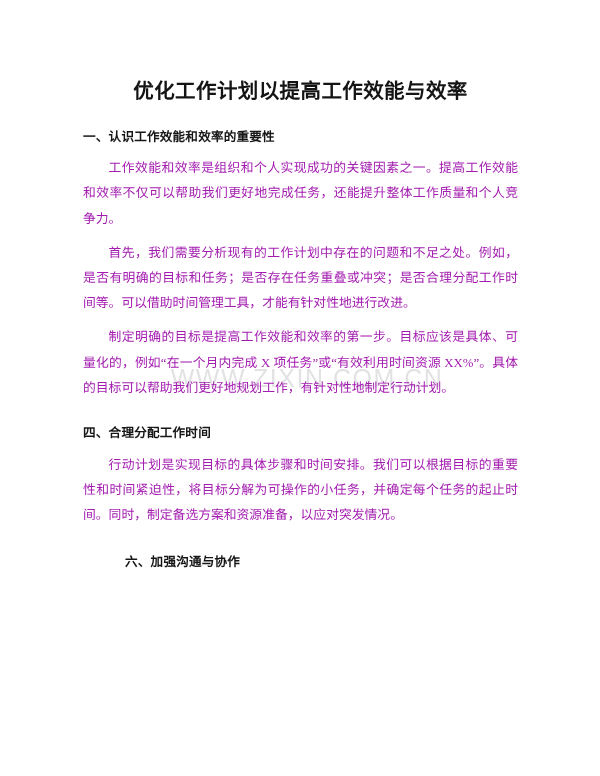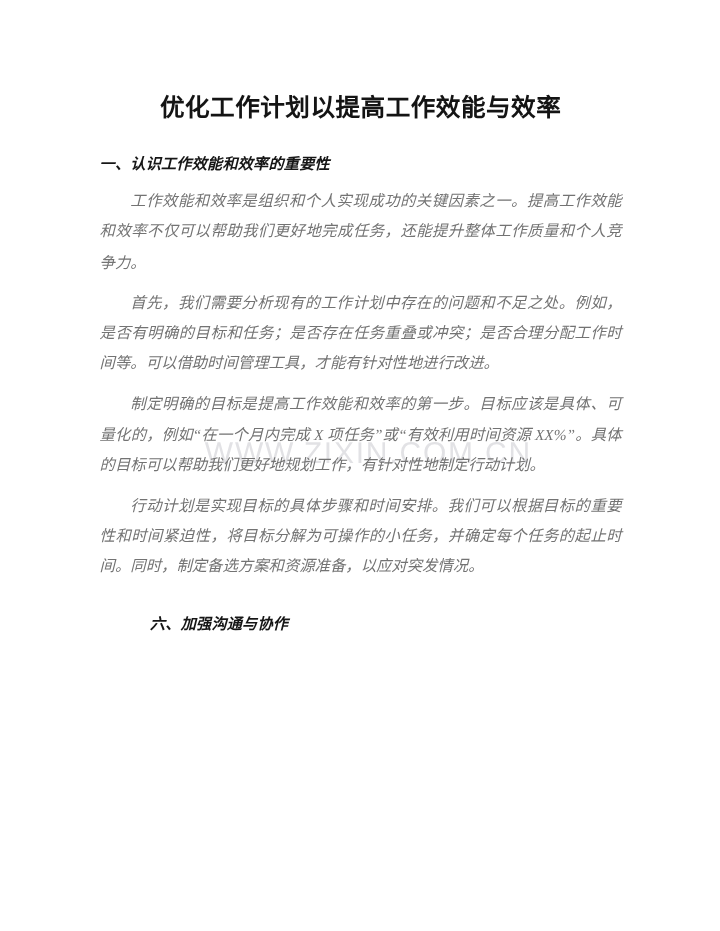--- a/index.html
+++ b/index.html
@@ -59,21 +59,20 @@
     font-family: "Liberation Sans", "DejaVu Sans", sans-serif;
     font-weight: 700;
     font-size: 20.5px;
     line-height: 1.3;
     letter-spacing: 0.4px;
     color: #141414;
   }
 
   .section {
     margin: 0;
-    font-style: italic;
   }
 
   .section-heading {
     margin: 0;
     padding-top: 23px;
     font-family: "Liberation Sans", "DejaVu Sans", sans-serif;
     font-weight: 700;
     font-size: 12.6px;
     line-height: 1.55;
     letter-spacing: 0.2px;
@@ -81,21 +80,21 @@
   }
 
   .section-body {
     margin: 0;
     padding-top: 9px;
     text-indent: 2em;
     font-size: 12.8px;
     line-height: 25.2px;
     text-align: justify;
     text-justify: inter-ideograph;
-    color: #737373;
+    color: #a21caf;
   }
 
   
   .section:last-of-type .section-heading {
     padding-top: 25px;
     margin-left: 42px;
   }
 </style>
 </head>
 <body>
@@ -115,20 +114,21 @@
 
     <div class="section">
       <p class="section-body">首先，我们需要分析现有的工作计划中存在的问题和不足之处。例如，是否有明确的目标和任务；是否存在任务重叠或冲突；是否合理分配工作时间等。可以借助时间管理工具，才能有针对性地进行改进。</p>
     </div>
 
     <div class="section">
       <p class="section-body">制定明确的目标是提高工作效能和效率的第一步。目标应该是具体、可量化的，例如“在一个月内完成 X 项任务”或“有效利用时间资源 XX%”。具体的目标可以帮助我们更好地规划工作，有针对性地制定行动计划。</p>
     </div>
 
     <div class="section">
+      <h2 class="section-heading">四、合理分配工作时间</h2>
     </div>
 
     <div class="section">
       <p class="section-body">行动计划是实现目标的具体步骤和时间安排。我们可以根据目标的重要性和时间紧迫性，将目标分解为可操作的小任务，并确定每个任务的起止时间。同时，制定备选方案和资源准备，以应对突发情况。</p>
     </div>
 
     <div class="section">
       <h2 class="section-heading">六、加强沟通与协作</h2>
     </div>
 

